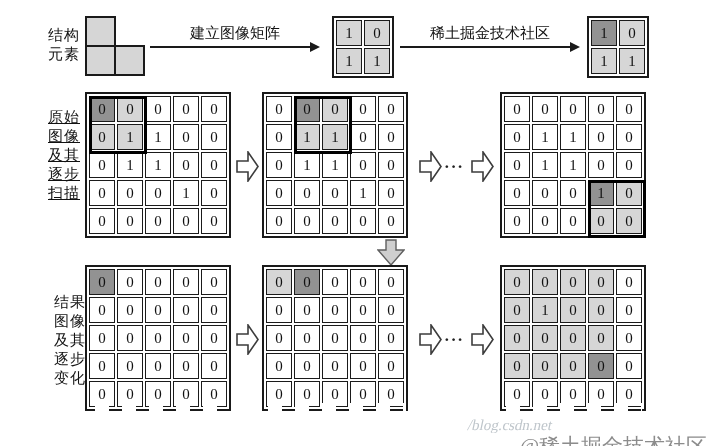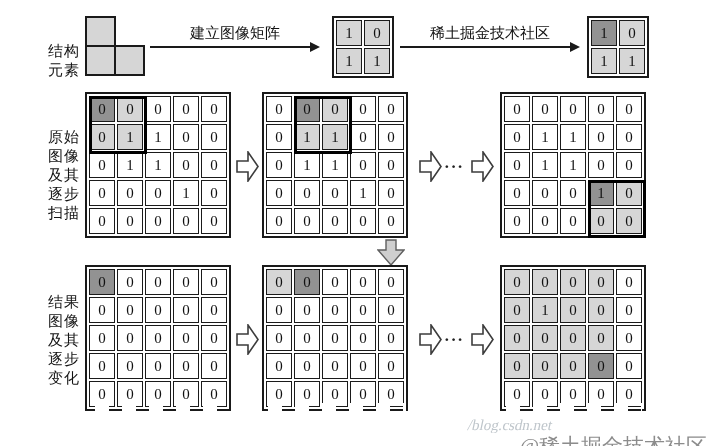--- a/index.html
+++ b/index.html
@@ -33,21 +33,21 @@
   
   .erase{height:9px;background:repeating-linear-gradient(90deg,#fff 0 14px,transparent 14px 27px);}
   .wm-url{font-size:15px;color:#a9b2b9;transform:skewX(-12deg);opacity:.75;white-space:nowrap;}
   .wm-credit{font-size:21px;color:#8c8c8c;white-space:nowrap;margin-top:8px;}
 </style>
 </head>
 <body>
 
 <div class="canvas">
 
-  <div class="abs side-label" style="left:42px;top:26px;margin-top:16px;">
+  <div class="abs side-label" style="left:42px;top:26px;">
     <div>结构</div>
     <div>元素</div>
   </div>
 
   <div>
     <div class="sq" style="left:85px;top:16px;"></div>
     <div class="sq" style="left:85px;top:45px;"></div>
     <div class="sq" style="left:114px;top:45px;"></div>
   </div>
 
@@ -70,21 +70,21 @@
     <div class="harrow-head"></div>
   </div>
 
   <div class="matrix" style="left: 587px; top: 16px; grid-template-columns: repeat(2, 26px);">
       <div class="cell dark">1</div>
       <div class="cell light">0</div>
       <div class="cell light">1</div>
       <div class="cell light">1</div>
     </div>
 
-  <div class="abs side-label" style="left:42px;top:128px;">
+  <div class="abs side-label" style="left:42px;top:108px;text-decoration:underline;">
     <div>原始</div>
     <div>图像</div>
     <div>及其</div>
     <div>逐步</div>
     <div>扫描</div>
   </div>
 
   <div class="matrix" style="left: 85px; top: 92px; grid-template-columns: repeat(5, 26px);">
       <div class="cell dark">0</div>
       <div class="cell light">0</div>
@@ -183,21 +183,21 @@
       <div class="cell">0</div>
       <div class="cell light">0</div>
       <div class="cell light">0</div>
       <div class="block" style="left: 86px; top: 86px; width: 58px; height: 58px;"></div>
     </div>
 
   <svg class="abs" style="left:377px;top:239px;" width="28" height="27" viewBox="0 0 28 27">
     <polygon points="9,1 19,1 19,11 27,11 14,26 1,11 9,11" fill="#cfcfcf" stroke="#5f5f5f" stroke-width="1.4"></polygon>
   </svg>
 
-  <div class="abs side-label" style="left:42px;top:293px;">
+  <div class="abs side-label" style="left:42px;top:293px;text-align:right;">
     <div>结果</div>
     <div>图像</div>
     <div>及其</div>
     <div>逐步</div>
     <div>变化</div>
   </div>
 
   <div class="matrix" style="left: 85px; top: 265px; grid-template-columns: repeat(5, 26px);">
       <div class="cell dark">0</div>
       <div class="cell">0</div>

